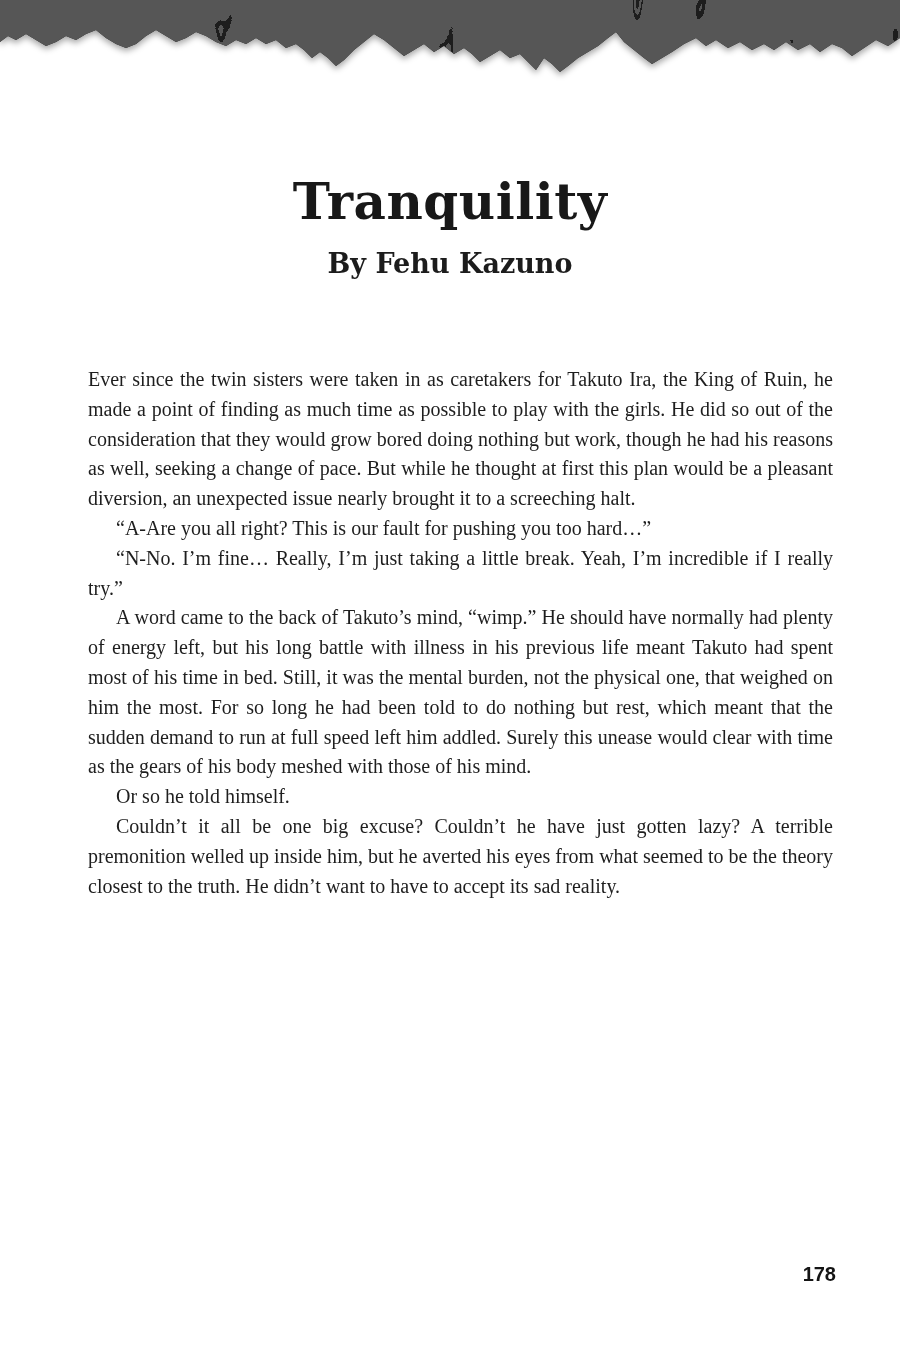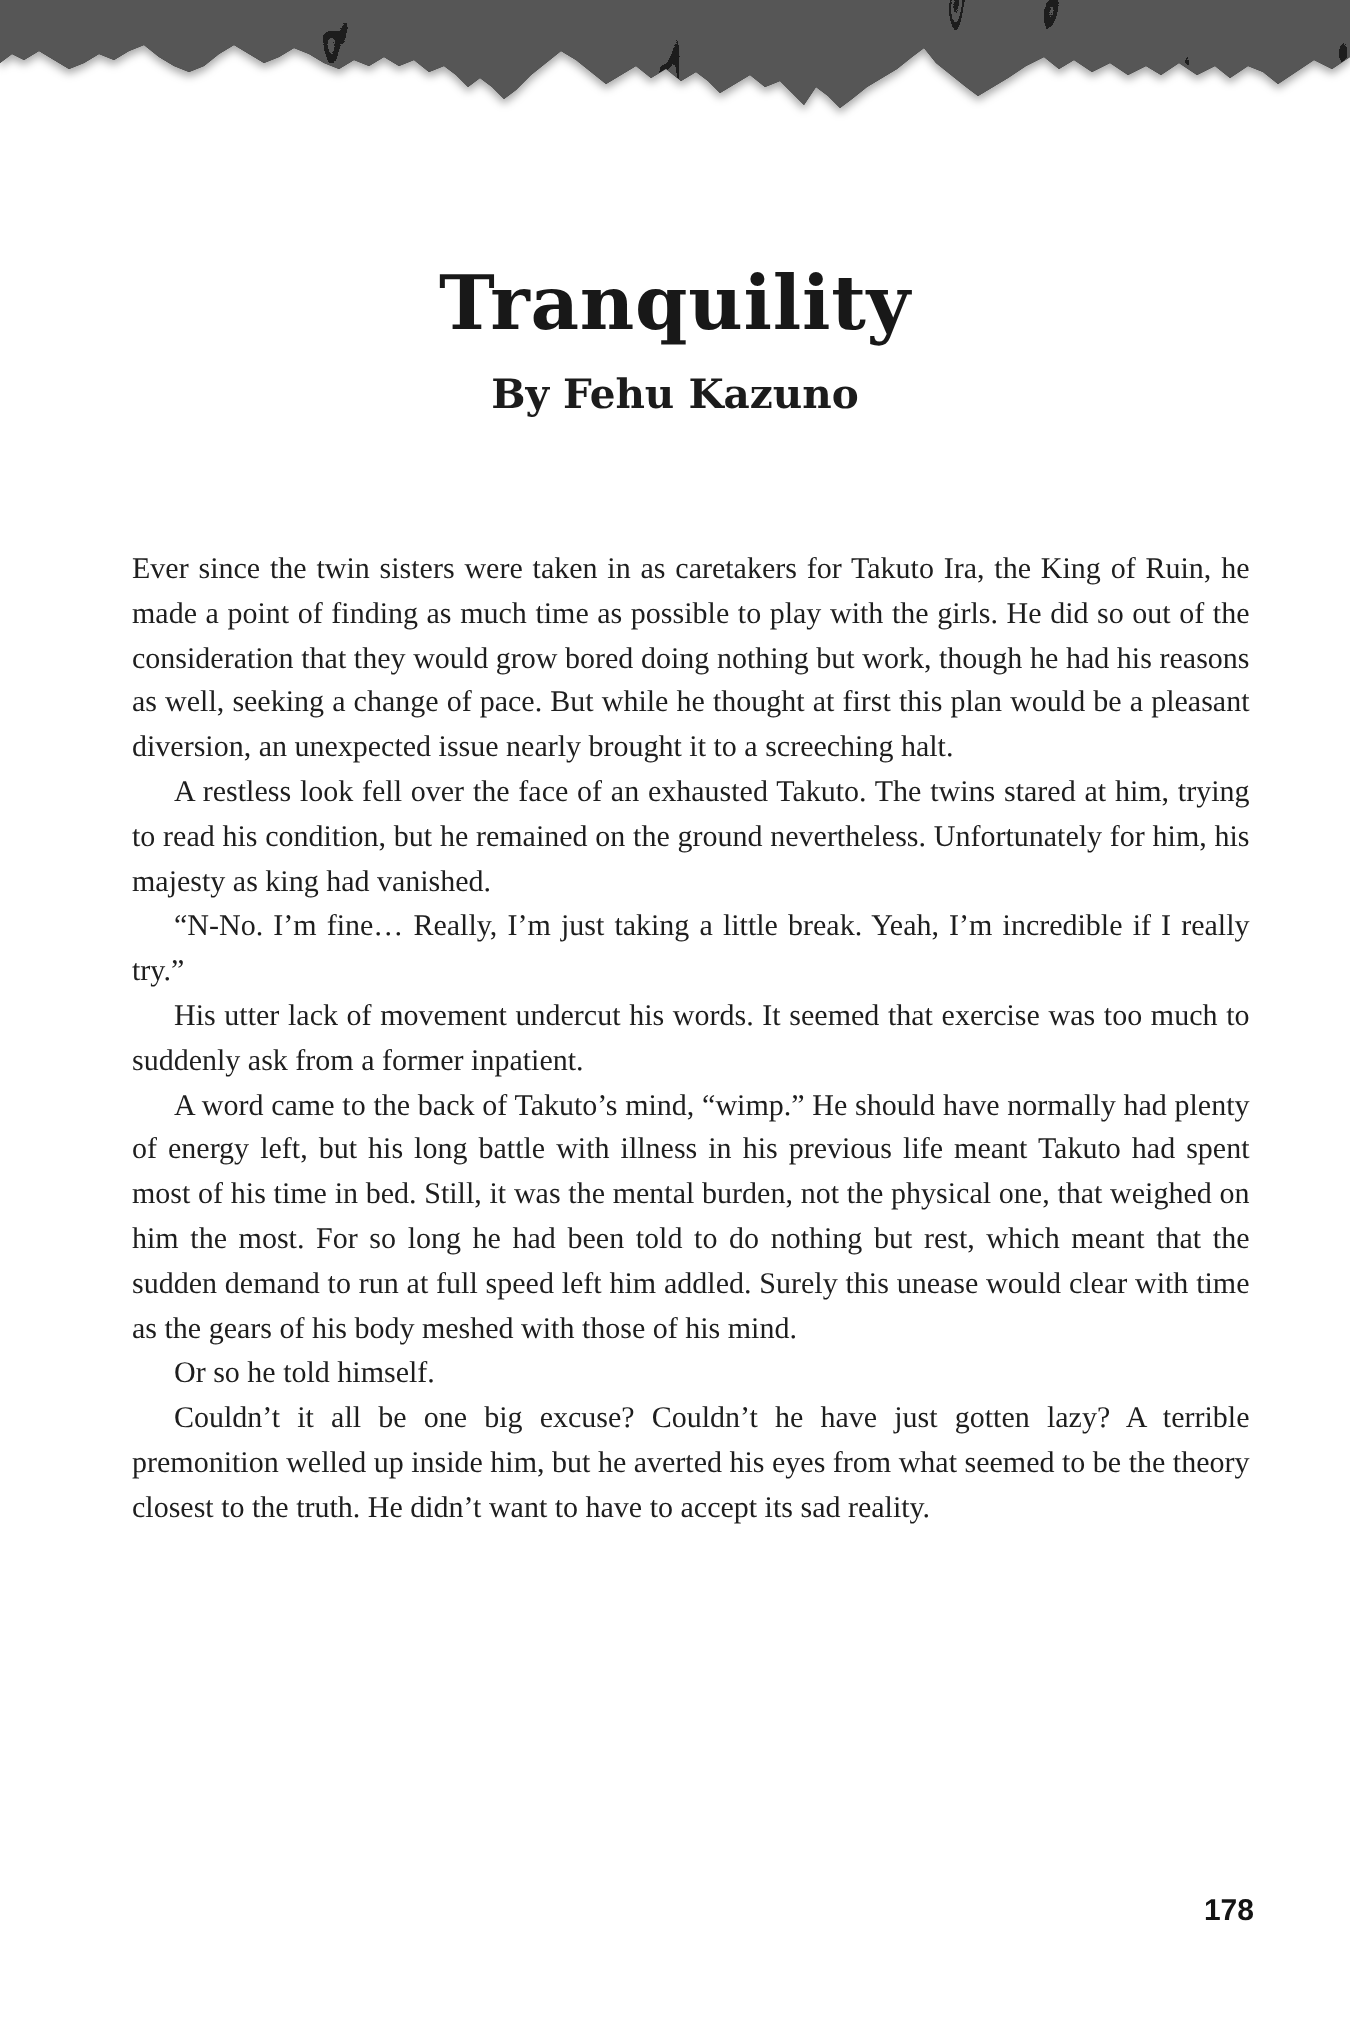--- a/index.html
+++ b/index.html
@@ -73,21 +73,20 @@
   <g clip-path="url(#tearClip)">
     <rect width="900" height="85" filter="url(#fpLines)"></rect>
   </g>
 </svg>
 
 <h1 class="chapter-title">Tranquility</h1>
 <h2 class="byline">By Fehu Kazuno</h2>
 
 <div class="body-text">
   <p class="first">Ever since the twin sisters were taken in as caretakers for Takuto Ira, the King of Ruin, he made a point of finding as much time as possible to play with the girls. He did so out of the consideration that they would grow bored doing nothing but work, though he had his reasons as well, seeking a change of pace. But while he thought at first this plan would be a pleasant diversion, an unexpected issue nearly brought it to a screeching halt.</p>
-  <p>A restless look fell over the face of an exhausted Takuto. The twins stared at him, trying to read his condition, but he remained on the ground nevertheless. Unfortunately for him, his majesty as king had vanished.</p>
+  <p>“A-Are you all right? This is our fault for pushing you too hard…”</p>
   <p>“N-No. I’m fine… Really, I’m just taking a little break. Yeah, I’m incredible if I really try.”</p>
-  <p>His utter lack of movement undercut his words. It seemed that exercise was too much to suddenly ask from a former inpatient.</p>
   <p>A word came to the back of Takuto’s mind, “wimp.” He should have normally had plenty of energy left, but his long battle with illness in his previous life meant Takuto had spent most of his time in bed. Still, it was the mental burden, not the physical one, that weighed on him the most. For so long he had been told to do nothing but rest, which meant that the sudden demand to run at full speed left him addled. Surely this unease would clear with time as the gears of his body meshed with those of his mind.</p>
   <p>Or so he told himself.</p>
   <p>Couldn’t it all be one big excuse? Couldn’t he have just gotten lazy? A terrible premonition welled up inside him, but he averted his eyes from what seemed to be the theory closest to the truth. He didn’t want to have to accept its sad reality.</p>
 </div>
 
 <div class="page-number">178</div>
 
 </body></html>

